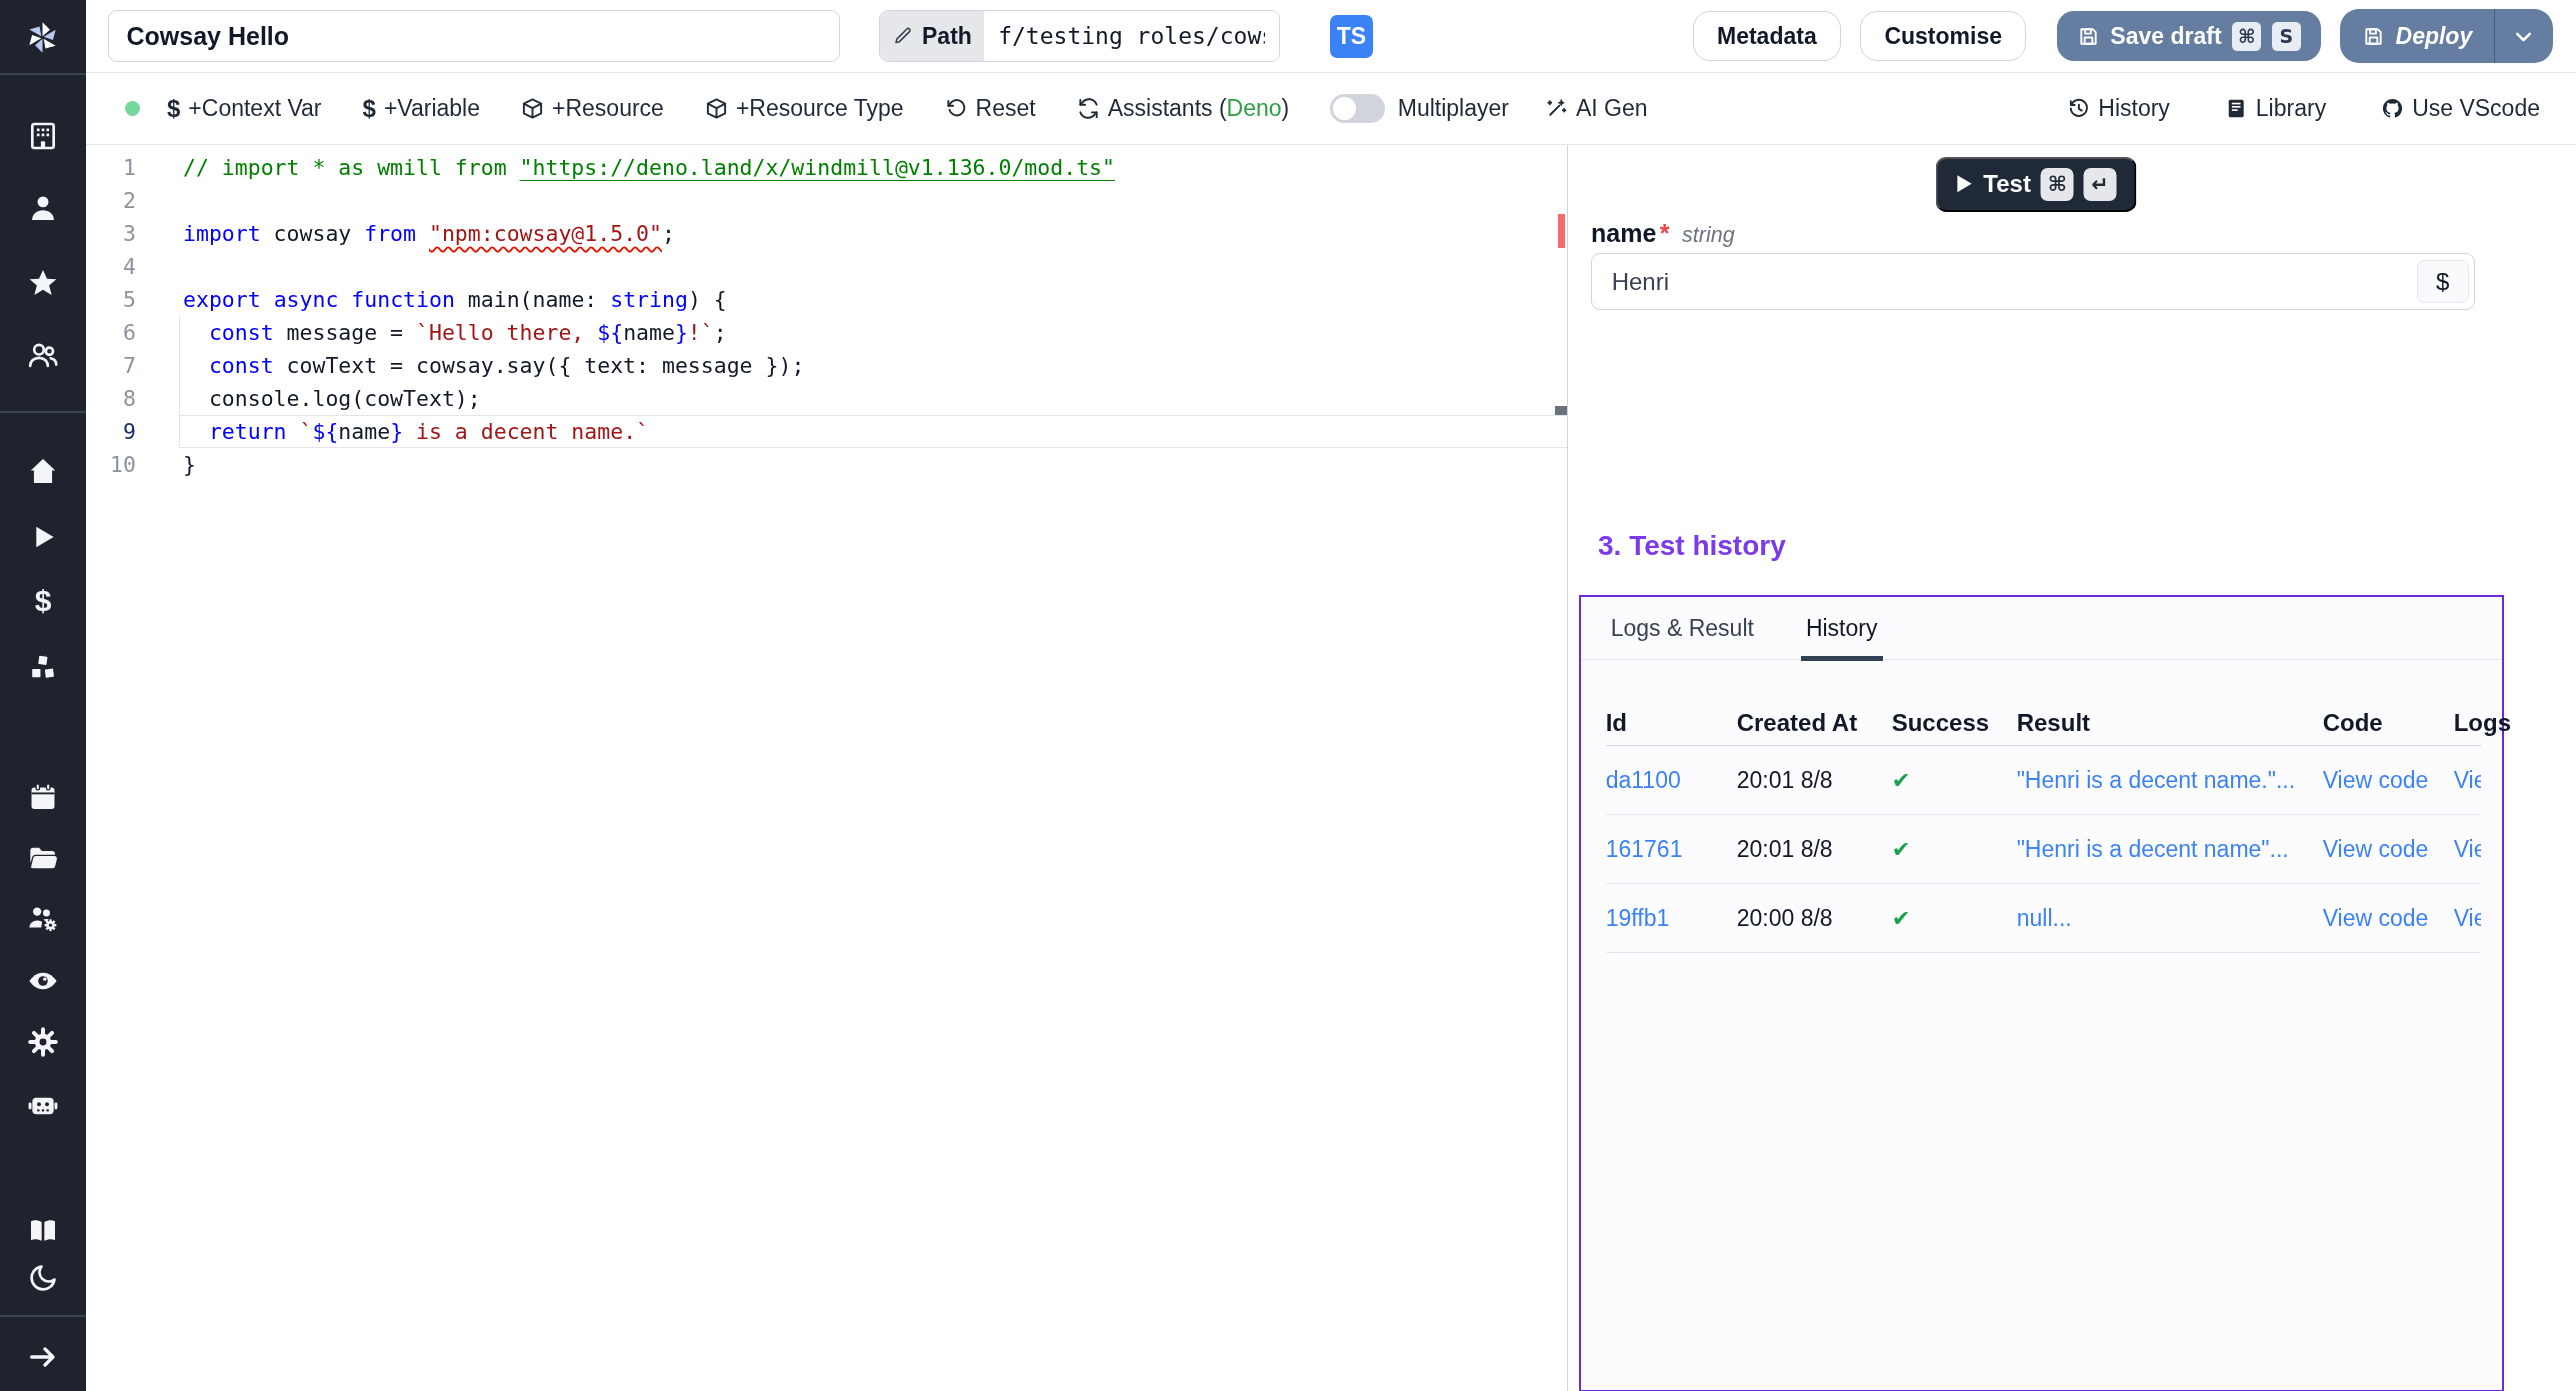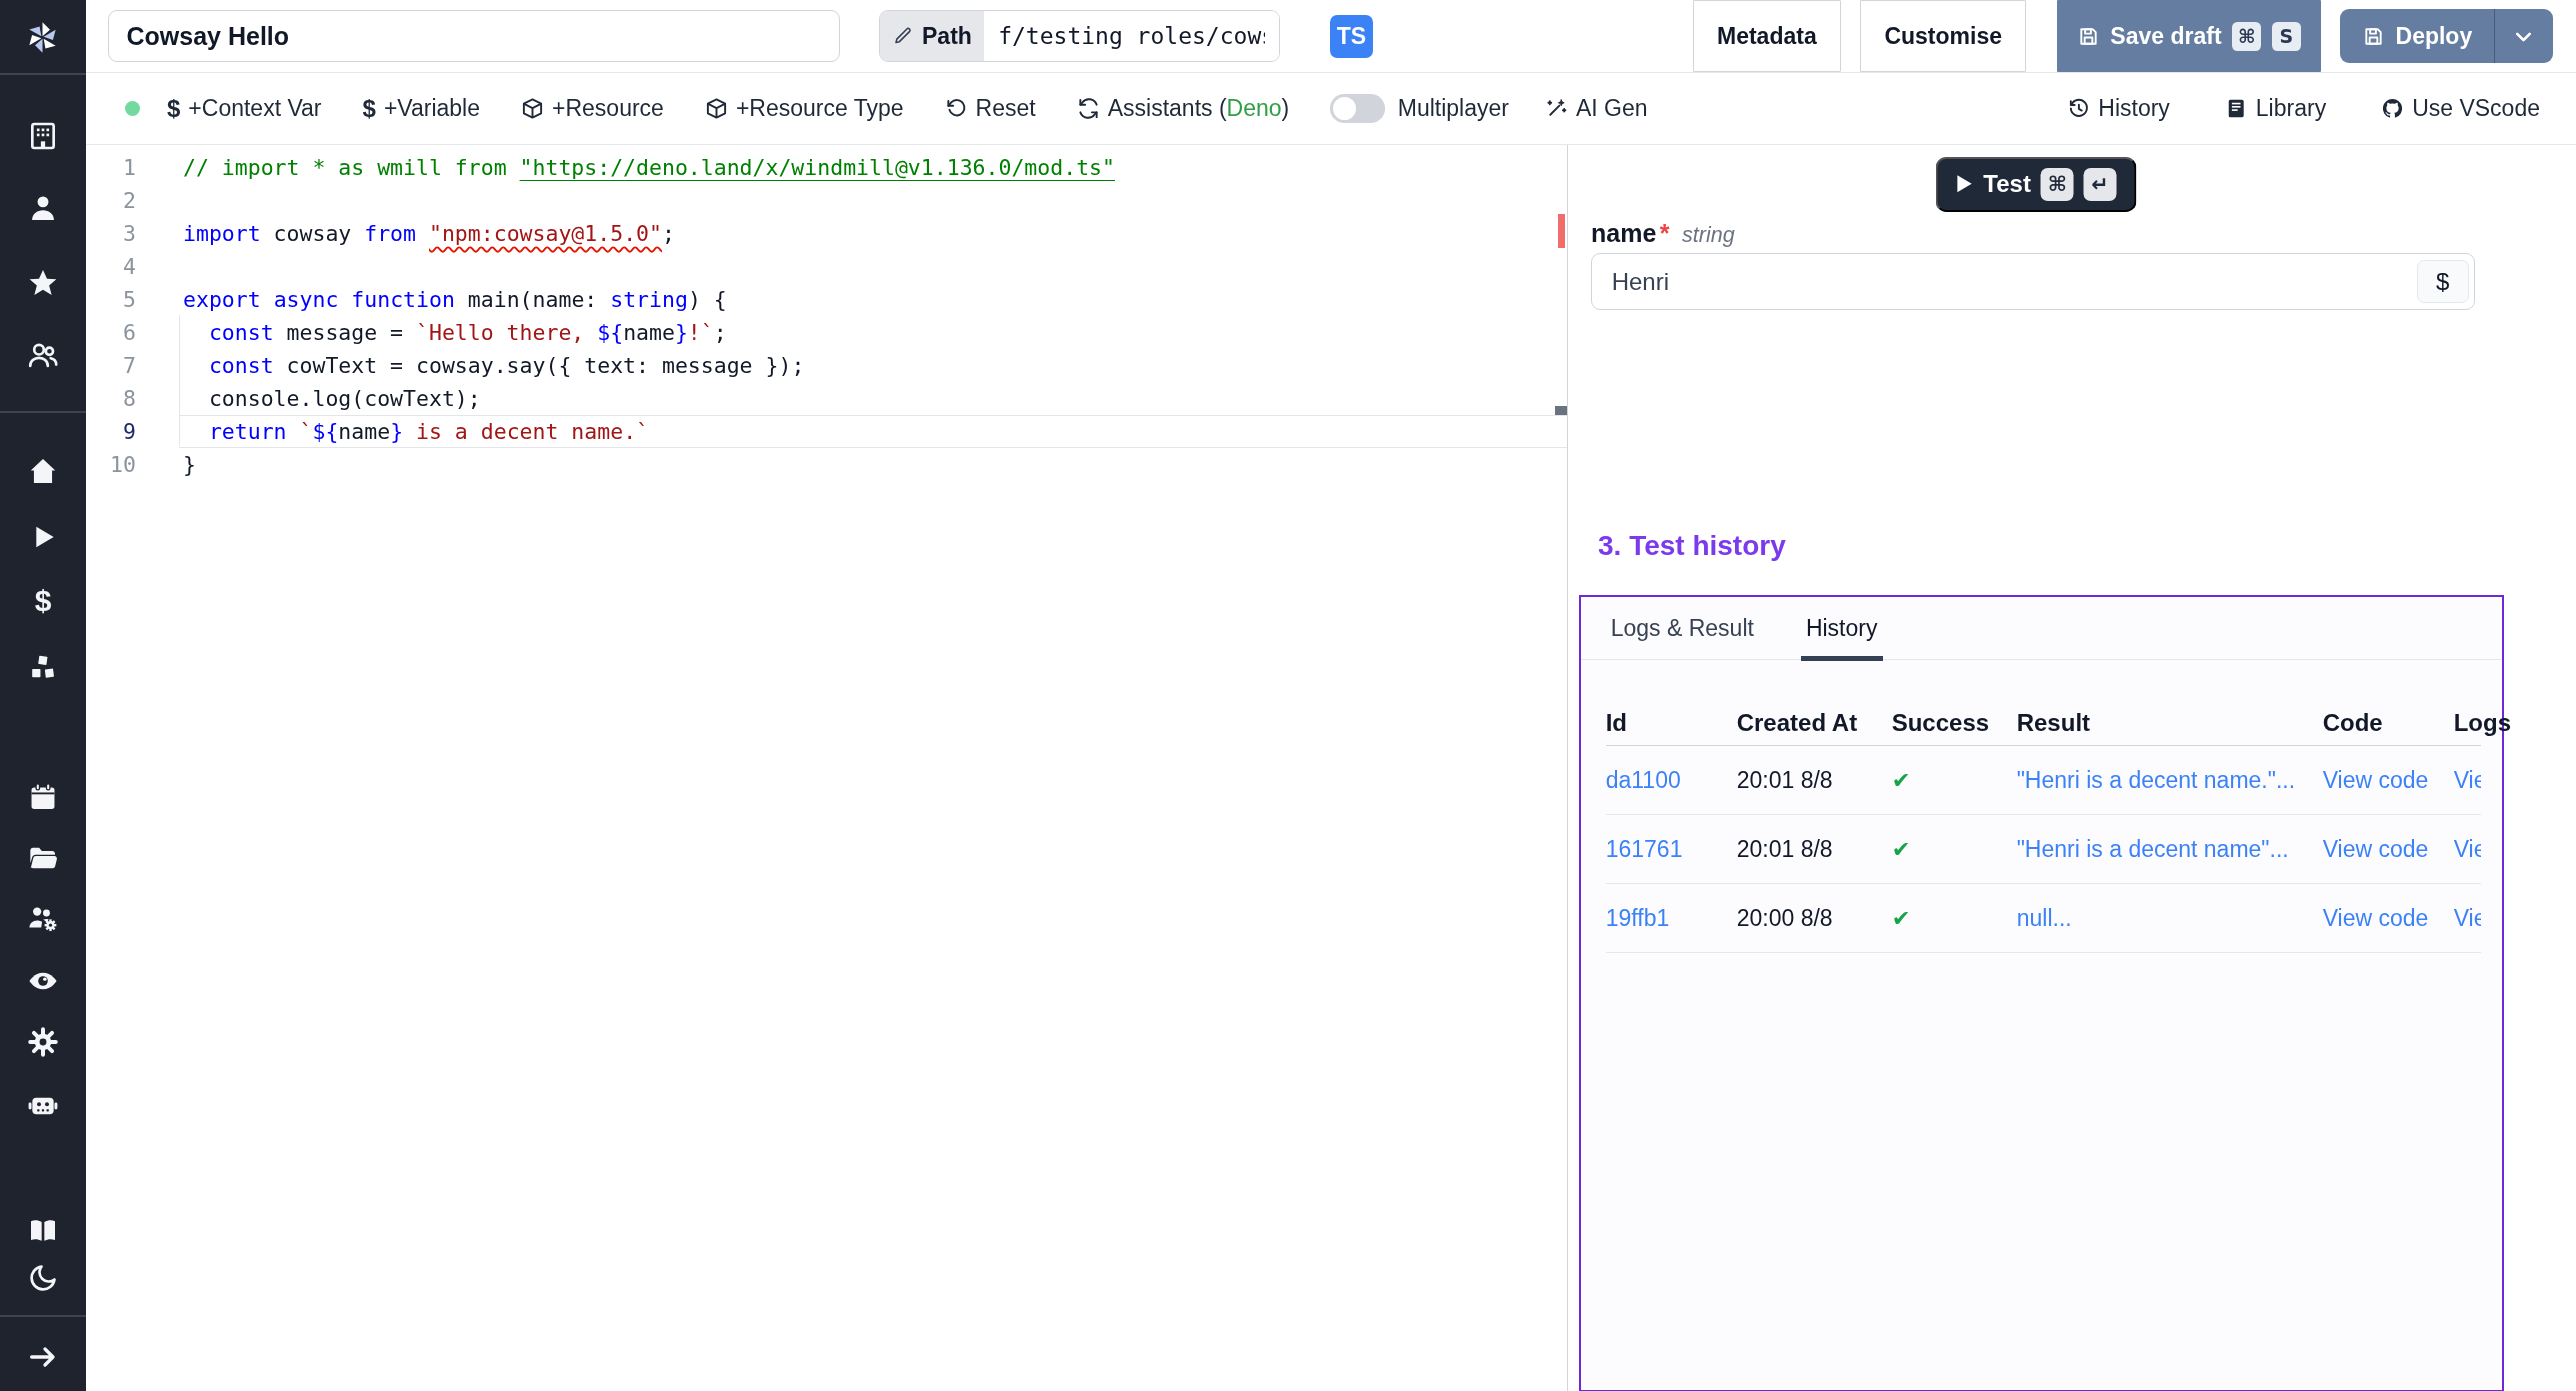--- a/index.html
+++ b/index.html
@@ -21,29 +21,29 @@
     font-family:inherit; font-size:25px; font-weight:700; color:#111827; padding:0 18px; outline:none; }
   .path-group { display:flex; align-items:stretch; height:52px; border:1.8px solid #d1d5db;
     border-radius:9px; overflow:hidden; margin-left:39px; }
   .path-label { background:#e5e7eb; display:flex; align-items:center; gap:9px; padding:0 12px;
     font-size:23px; font-weight:700; color:#111827; }
   .path-input { border:none; outline:none; width:295px; padding:0 14.3px;
     font-family:"DejaVu Sans Mono","Liberation Mono",monospace; font-size:23px; color:#111827; }
   .ts-badge { margin-left:50px; width:43px; height:43px; border-radius:7.2px; background:#3b82f6;
     color:#fff; font-weight:700; font-size:23px; display:flex; align-items:center; justify-content:center; }
   .topbar-spacer { flex:1; }
-  .btn { height:72px; border-radius:1px; display:flex; align-items:center; justify-content:center;
+  .btn { height:50px; border-radius:17px; display:flex; align-items:center; justify-content:center;
     font-size:23px; font-weight:700; cursor:pointer; }
   .btn-outline { background:#fff; border:1.8px solid #d1d5db; color:#111827; padding:0 23px; margin-left:19.7px; }
   .btn-primary { background:#647da0; color:#fff; border:none; padding:0 19.7px; margin-left:31px; gap:10.7px; }
   .key { background:#e8edf3; color:#2b3952; border-radius:5.4px; min-width:29px; height:29px; padding:0 5.4px;
     display:flex; align-items:center; justify-content:center; font-size:19px; font-weight:600;
     font-family:"DejaVu Sans",sans-serif; }
   .deploy-split { display:flex; align-items:stretch; height:54px; margin-left:19.7px; margin-right:1.8px;
-    border-radius:9px; overflow:hidden; }
+    border-radius:19px; overflow:hidden;font-style:italic; }
   .deploy-main { background:#647da0; color:#fff; display:flex; align-items:center; gap:10.7px;
     padding:0 21.5px; font-size:23px; font-weight:700; cursor:pointer; }
   .deploy-caret { background:#647da0; border-left:1.8px solid rgba(20,30,50,.35); width:59px;
     display:flex; align-items:center; justify-content:center; cursor:pointer; }
 
   
   .toolbar { position:absolute; left:86px; top:73px; width:2490px; height:72px; background:#fff;
     border-bottom:1.8px solid #e5e7eb; display:flex; align-items:center; padding:0 36px 0 39px; }
   .tb-item { display:flex; align-items:center; gap:8px; font-size:23px; font-weight:500; color:#1f2937;
     margin-right:41px; cursor:pointer; white-space:nowrap; }

